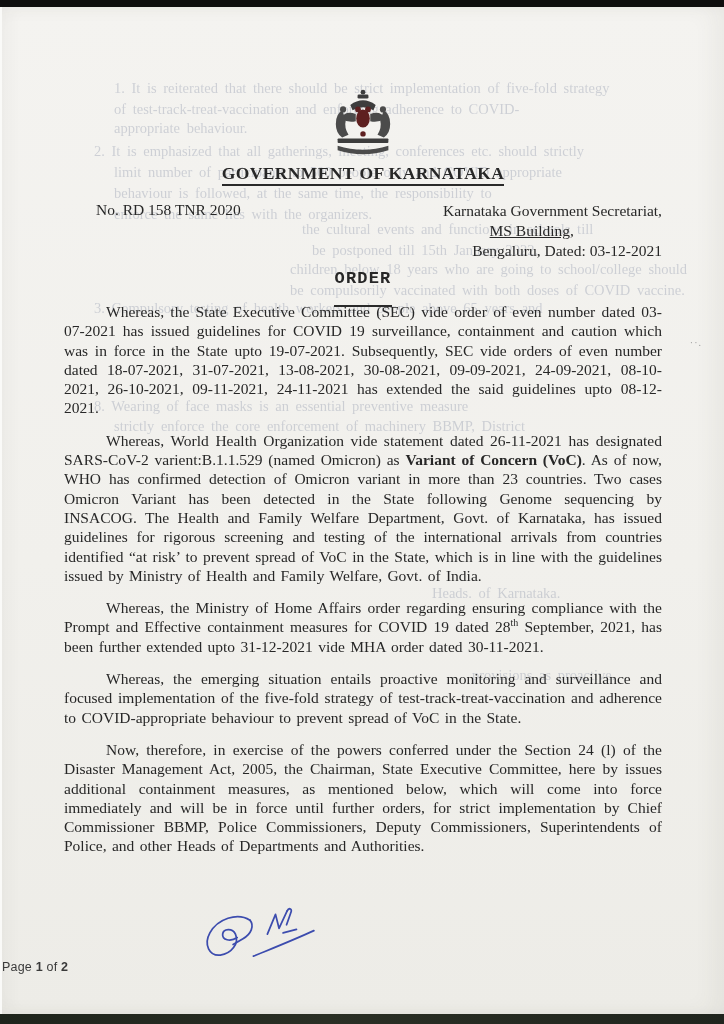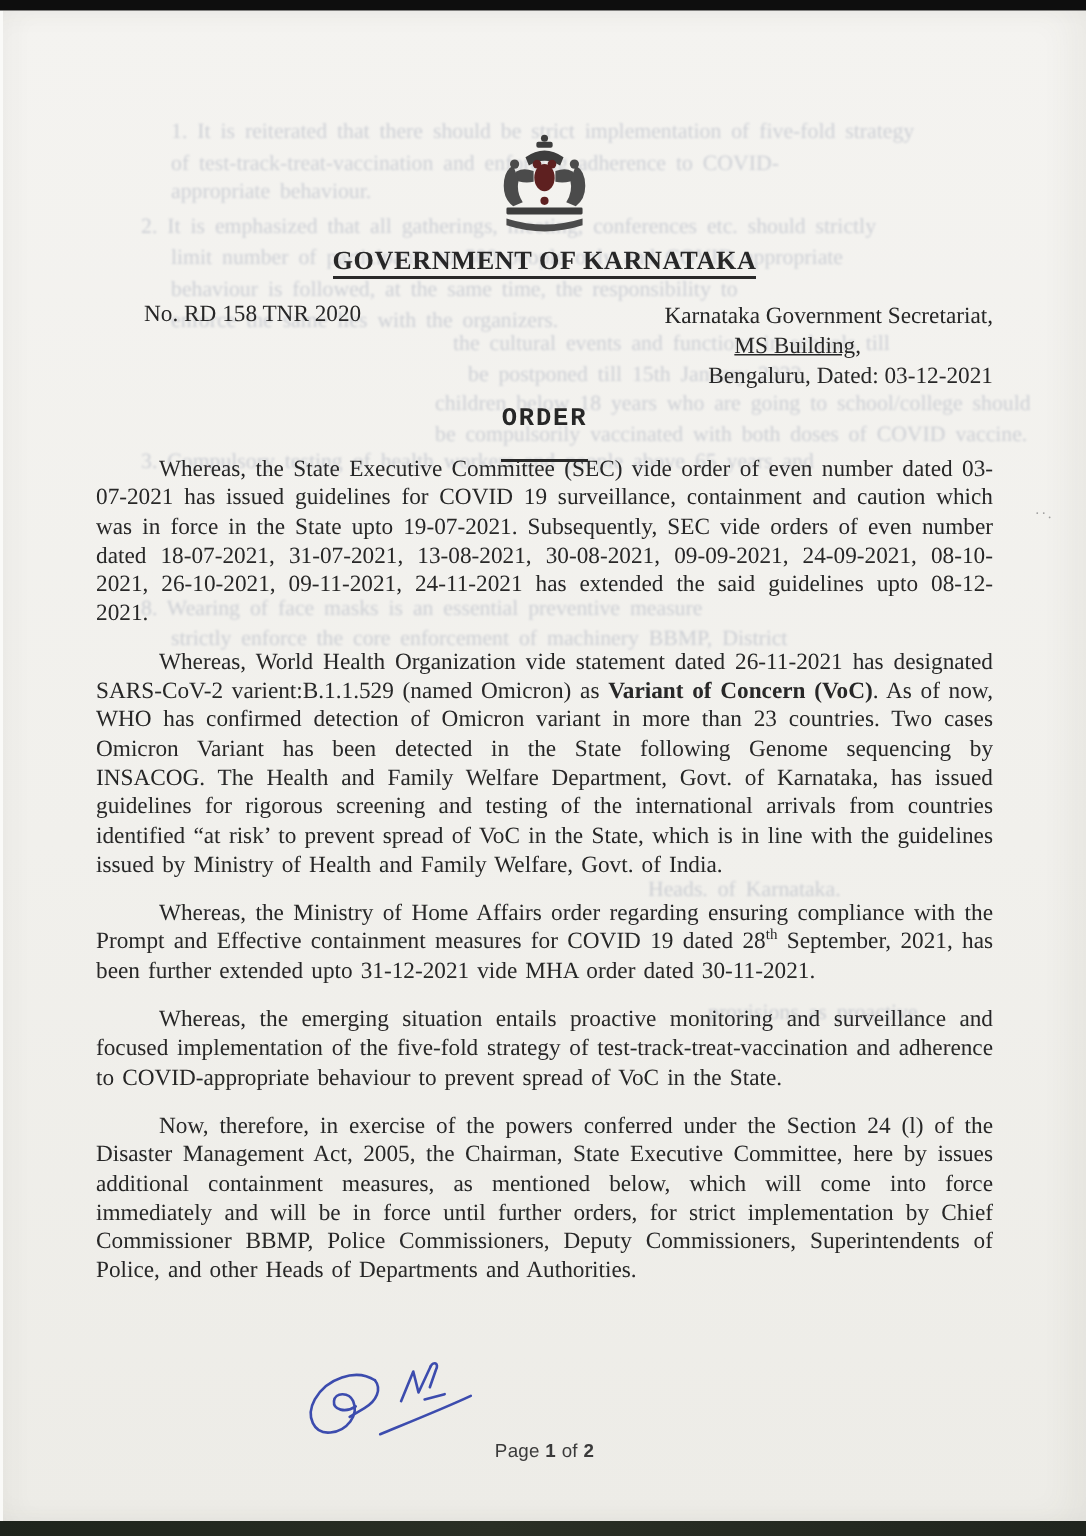--- a/index.html
+++ b/index.html
@@ -33,21 +33,21 @@
   .address{text-align:right;line-height:20px;}
   .address .pad-right{padding-right:88px;display:block;text-decoration:underline;}
   .order-heading{text-align:center;font-size:17px;font-weight:bold;letter-spacing:1.2px;margin:6px 0 0;line-height:22px;}
   .order-heading span{border-bottom:2px solid #2a2a2a;padding-bottom:17px;font-family:Liberation Mono, monospace;}
   .body-text{margin-top:12px;}
   .body-text p{margin:0 0 13px;font-size:15.5px;line-height:19.3px;text-align:justify;text-indent:42px;word-spacing:1.5px;}
   .bold{font-weight:bold;}
   sup{font-size:10px;line-height:0;}
   .signature{position:absolute;left:198px;top:898px;}
   .footer{
-    position:absolute;left:0;right:0;top:953px;text-align:center;
+    position:absolute;left:0;right:0;top:953px;
     font-family:"Liberation Sans",sans-serif;font-size:12.5px;color:#3a3a3a;letter-spacing:.2px;
   }
   .stray{position:absolute;right:22px;top:330px;font-size:10px;color:#8f8f8f;opacity:.85;letter-spacing:1px;}
 </style>
 </head>
 <body>
 
 <div class="scan">
   <div class="edge-top"></div>
 

